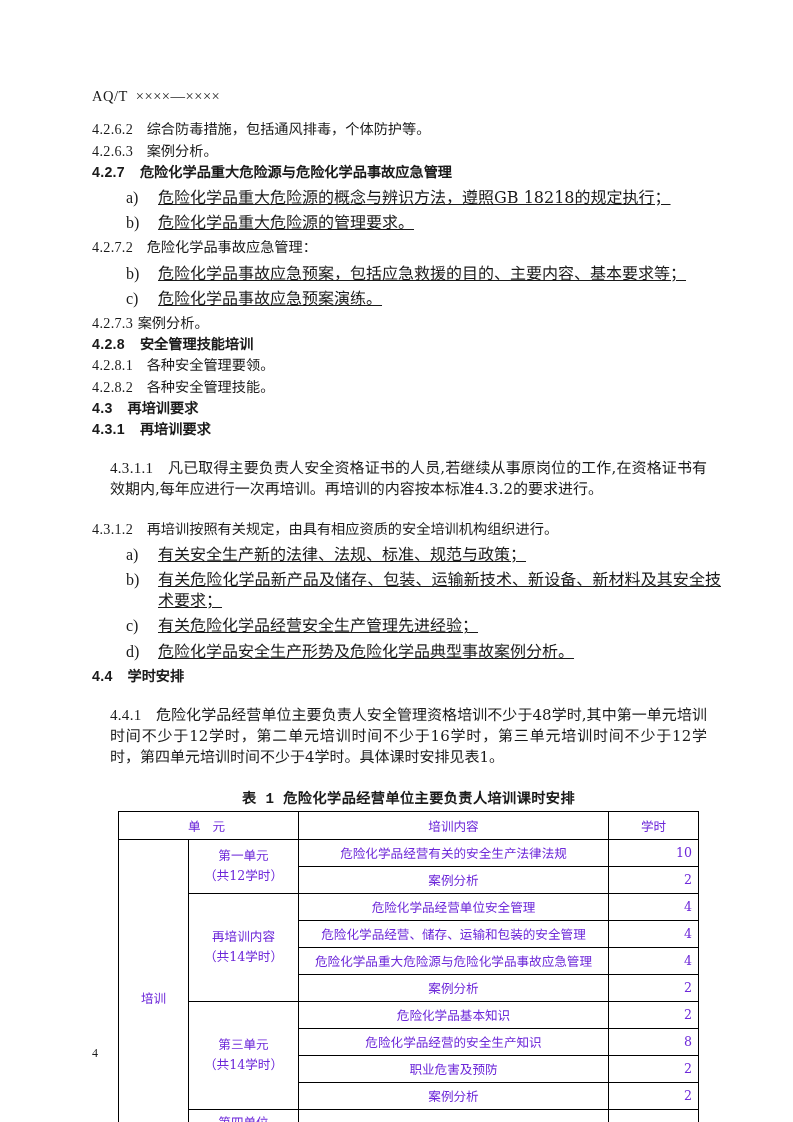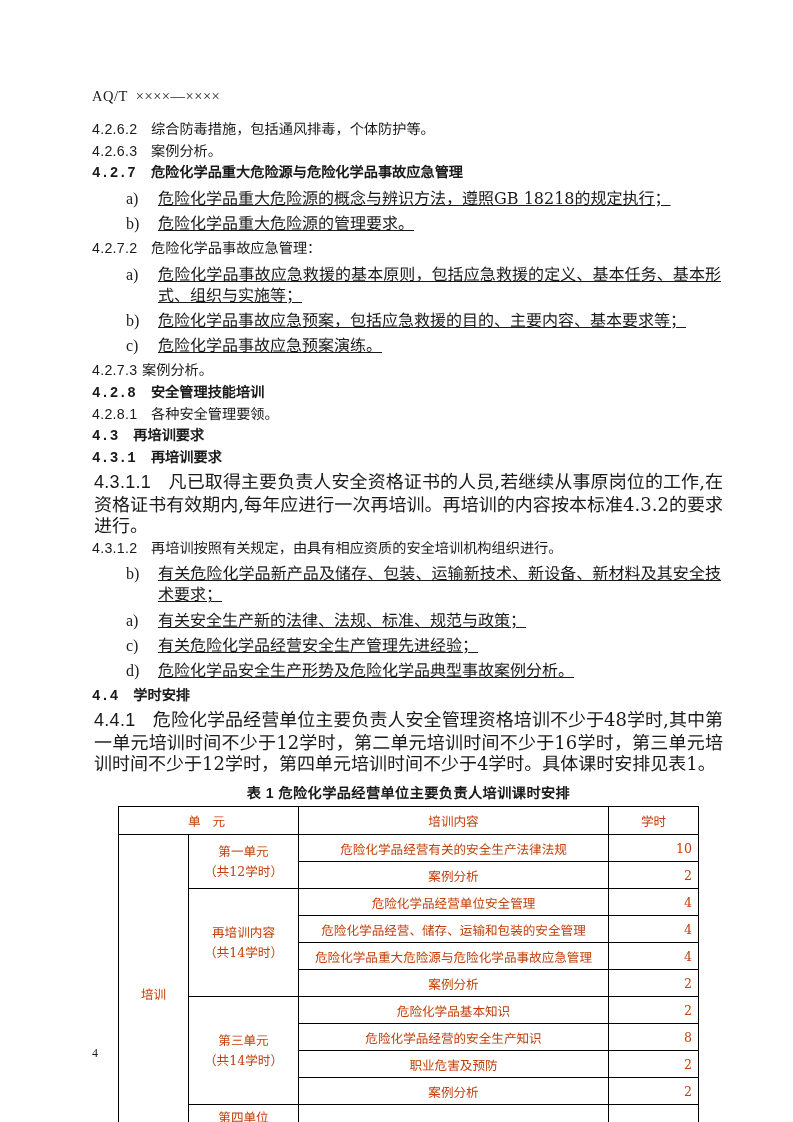--- a/index.html
+++ b/index.html
@@ -34,32 +34,32 @@
   }
   .para {
     font-size: 14.2px;
     line-height: 21.2px;
     margin: 0;
     text-align: justify;
     text-justify: inter-ideograph;
     white-space: normal;
   }
   .clause-num {
-    font-family: Liberation Sans, sans-serif;
+    font-family: Liberation Serif, serif;
     letter-spacing: 0.3px;
   }
   .heading {
     font-weight: bold;
     font-size: 14.2px;
     line-height: 21.2px;
     margin: 0;
     font-family: "DejaVu Sans", "Liberation Sans", sans-serif;
   }
   .heading .clause-num {
-    font-family: Liberation Mono, monospace;
+    font-family: Liberation Sans, sans-serif;
     font-weight: bold;
   }
   .item {
     font-size: 16px;
     line-height: 21.2px;
     margin: 4px;
     padding-left: 62px;
     text-indent: -32px;
     text-align: justify;
     text-justify: inter-ideograph;
@@ -71,47 +71,47 @@
     width: 32px;
     text-indent: 0;
   }
   .sub-lead {
     font-size: 14.2px;
     line-height: 21.2px;
     margin: 0;
     padding-left: 30px;
   }
   .body-indent {
-    font-size: 18px;
-    line-height: 21.2px;
-    margin: 2px;
+    font-size: 15px;
+    line-height: 21.2px;
+    margin: 18px;
     text-align: justify;
     text-justify: inter-ideograph;
   }
   .table-caption {
     text-align: center;
     font-weight: bold;
     font-size: 14.2px;
     margin: 8px 0 4px 0;
-    font-family: Liberation Sans, sans-serif;
+    font-family: Liberation Mono, monospace;
     letter-spacing: 0.4px;
   }
   table.schedule {
     border-collapse: collapse;
     width: 580px;
     margin: 0 auto;
     table-layout: fixed;
     font-size: 12.6px;
   }
   table.schedule td, table.schedule th {
     border: 1px solid #000000;
     padding: 3px 6px;
     font-weight: normal;
     font-family: "DejaVu Serif", "Liberation Serif", serif;
-    color: #c2410c;
+    color: #6d28d9;
   }
   table.schedule th {
     text-align: center;
     height: 21px;
   }
   .col-unitspan { width: 70px; }
   .col-unit { width: 110px; }
   .col-content { width: 310px; }
   .col-hours { width: 90px; }
   .cell-unitlabel {
@@ -158,43 +158,43 @@
   <p class="para"><span class="clause-num">4.2.6.3</span>&nbsp;&nbsp;&nbsp;<span>案例分析。</span></p>
 
   <p class="heading"><span class="clause-num">4.2.7</span>&nbsp;&nbsp;&nbsp;<span>危险化学品重大危险源与危险化学品事故应急管理</span></p>
 
 
   <p class="item"><span class="marker">a)</span><span>危险化学品重大危险源的概念与辨识方法，遵照GB 18218的规定执行；</span></p>
   <p class="item"><span class="marker">b)</span><span>危险化学品重大危险源的管理要求。</span></p>
 
   <p class="para"><span class="clause-num">4.2.7.2</span>&nbsp;&nbsp;&nbsp;<span>危险化学品事故应急管理：</span></p>
 
-  <p class="item"><span class="marker">a)</span><span>危险化学品事故应急救援的基本原则，包括应急救援的定义、基本任务、基本形式、组织与实施等；</span></p>
   <p class="item"><span class="marker">b)</span><span>危险化学品事故应急预案，包括应急救援的目的、主要内容、基本要求等；</span></p>
   <p class="item"><span class="marker">c)</span><span>危险化学品事故应急预案演练。</span></p>
 
   <p class="para"><span class="clause-num">4.2.7.3</span>&nbsp;<span>案例分析。</span></p>
 
   <p class="heading"><span class="clause-num">4.2.8</span>&nbsp;&nbsp;&nbsp;<span>安全管理技能培训</span></p>
 
   <p class="para"><span class="clause-num">4.2.8.1</span>&nbsp;&nbsp;&nbsp;<span>各种安全管理要领。</span></p>
 
+  <p class="para"><span class="clause-num">4.2.8.2</span>&nbsp;&nbsp;&nbsp;<span>各种安全管理技能。</span></p>
 
   <p class="heading"><span class="clause-num">4.3</span>&nbsp;&nbsp;&nbsp;<span>再培训要求</span></p>
 
   <p class="heading"><span class="clause-num">4.3.1</span>&nbsp;&nbsp;&nbsp;<span>再培训要求</span></p>
 
   <p class="body-indent"><span class="clause-num">4.3.1.1</span>&nbsp;&nbsp;&nbsp;<span>凡已取得主要负责人安全资格证书的人员,若继续从事原岗位的工作,在资格证书有效期内,每年应进行一次再培训。再培训的内容按本标准4.3.2的要求进行。</span></p>
 
   <p class="para"><span class="clause-num">4.3.1.2</span>&nbsp;&nbsp;&nbsp;<span>再培训按照有关规定，由具有相应资质的安全培训机构组织进行。</span></p>
 
 
 
+  <p class="item"><span class="marker">a)</span><span>有关安全生产新的法律、法规、标准、规范与政策；</span></p>
   <p class="item"><span class="marker">b)</span><span>有关危险化学品新产品及储存、包装、运输新技术、新设备、新材料及其安全技术要求；</span></p>
-  <p class="item"><span class="marker">a)</span><span>有关安全生产新的法律、法规、标准、规范与政策；</span></p>
   <p class="item"><span class="marker">c)</span><span>有关危险化学品经营安全生产管理先进经验；</span></p>
   <p class="item"><span class="marker">d)</span><span>危险化学品安全生产形势及危险化学品典型事故案例分析。</span></p>
 
   <p class="heading"><span class="clause-num">4.4</span>&nbsp;&nbsp;&nbsp;<span>学时安排</span></p>
 
   <p class="body-indent"><span class="clause-num">4.4.1</span>&nbsp;&nbsp;&nbsp;<span>危险化学品经营单位主要负责人安全管理资格培训不少于48学时,其中第一单元培训时间不少于12学时，第二单元培训时间不少于16学时，第三单元培训时间不少于12学时，第四单元培训时间不少于4学时。具体课时安排见表1。</span></p>
 
   <div class="table-caption">表 1   危险化学品经营单位主要负责人培训课时安排</div>
 
   <table class="schedule">

